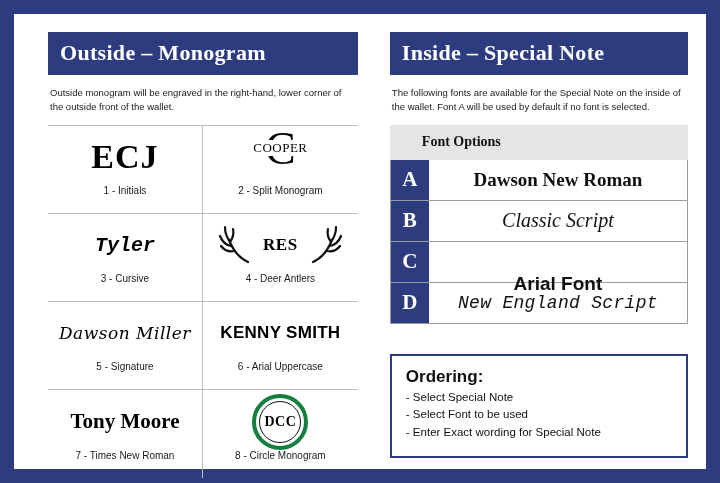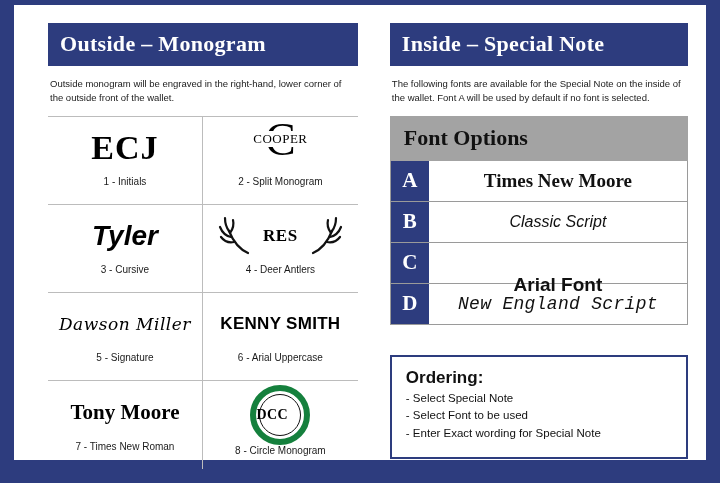--- a/index.html
+++ b/index.html
@@ -9,21 +9,21 @@
   body {
     width: 720px;
     height: 483px;
     background: #2d3c7e;
     font-family: "Liberation Sans", sans-serif;
     overflow: hidden;
   }
   .page {
     position: absolute;
     left: 14px;
-    top: 5px;
+    top: 14px;
     width: 692px;
     height: 455px;
     background: #ffffff;
     box-sizing: border-box;
     display: flex;
     padding: 18px 18px 18px 18px;
   }
   .col-left {
     width: 318px;
     margin-left: 16px;
@@ -109,23 +109,23 @@
     left: 50%;
     top: 10px;
     transform: translateX(-50%);
     font-family: "Liberation Serif", serif;
     font-size: 13px;
     letter-spacing: 0.5px;
     background: #fff;
     padding: 0 3px;
   }
   .art-cursive {
-    font-family: Liberation Sans, sans-serif;
+    font-family: Liberation Mono, monospace;
     font-style: italic;
-    font-size: 28px;
+    font-size: 20px;
     font-weight: bold;
   }
   .art-antlers {
     display: flex;
     align-items: center;
     justify-content: center;
     gap: 12px;
   }
   .art-antlers .res {
     font-family: "Liberation Serif", serif;
@@ -146,25 +146,25 @@
     letter-spacing: 0.3px;
   }
   .art-times {
     font-family: "Liberation Serif", serif;
     font-weight: bold;
     font-size: 21px;
   }
   .art-circle {
     width: 48px;
     height: 48px;
-    border: 6px solid #15803d;
+    border: 4px solid #15803d;
     border-radius: 50%;
     display: flex;
     align-items: center;
-    justify-content: flex-start;
+    justify-content: center;
     position: relative;
   }
   .art-circle::after {
     content: "";
     position: absolute;
     left: 3px;
     top: 3px;
     right: 3px;
     bottom: 3px;
     border: 1px solid #111;
@@ -173,25 +173,25 @@
   .art-circle span {
     font-family: "Liberation Serif", serif;
     font-weight: bold;
     font-size: 14px;
     letter-spacing: 0.5px;
     z-index: 1;
   }
 
   
   .font-options-title {
-    background: #a3a3a3;
-    font-family: "Liberation Serif", serif;
-    font-weight: bold;
-    font-size: 22px;
-    padding: 9px 14px 10px 14px;
+    background: #e5e5e5;
+    font-family: "Liberation Serif", serif;
+    font-weight: bold;
+    font-size: 14px;
+    padding: 9px 14px 10px 32px;
     color: #111;
   }
   .font-table {
     border: 1px solid #9a9a9a;
     border-top: none;
   }
   .font-row {
     display: flex;
     align-items: stretch;
     border-bottom: 1px solid #9a9a9a;
@@ -217,23 +217,23 @@
     align-items: center;
     justify-content: center;
     color: #111;
   }
   .s-times {
     font-family: "Liberation Serif", serif;
     font-weight: bold;
     font-size: 19px;
   }
   .s-classic {
-    font-family: Liberation Sans, sans-serif;
+    font-family: Liberation Serif, serif;
     font-style: italic;
-    font-size: 16px;
+    font-size: 20px;
   }
   .s-arial {
     font-family: "Liberation Sans", sans-serif;
     font-weight: bold;
     font-size: 19px;
     margin-top: 44px;
   }
   .s-newengland {
     font-family: Liberation Mono, monospace;
     font-style: italic;
@@ -357,21 +357,21 @@
   <div class="col-right">
     <div class="section-header">Inside – Special Note</div>
     <div class="intro">The following fonts are available for the Special Note on the inside of the wallet.  Font A will be used by default if no font is selected.</div>
 
     <div class="font-options-title">Font Options</div>
 
     <div class="font-table">
       <div class="font-row">
         <div class="font-key">A</div>
         <div class="font-sample">
-          <span class="s-times">Times New Moore</span>
+          <span class="s-times">Dawson New Roman</span>
         </div>
       </div>
       <div class="font-row">
         <div class="font-key">B</div>
         <div class="font-sample">
           <span class="s-classic">Classic Script</span>
         </div>
       </div>
       <div class="font-row">
         <div class="font-key">C</div>

